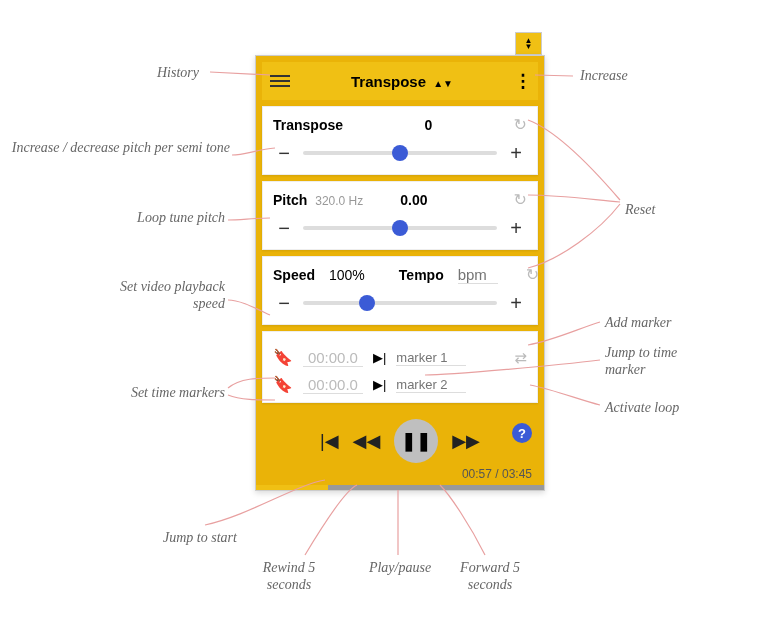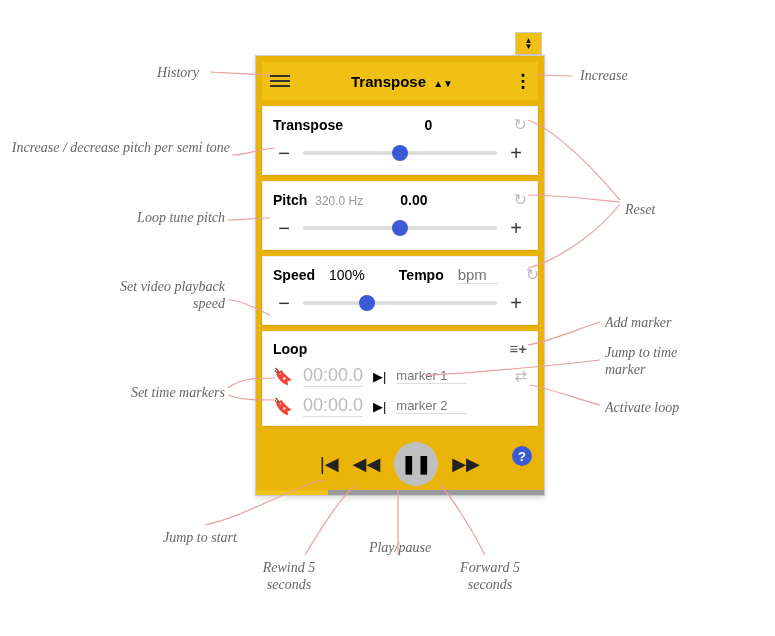--- a/index.html
+++ b/index.html
@@ -74,21 +74,21 @@
 .speed-top { display: flex; align-items: center; gap: 14px; font-size: 14px; }
 .speed-top .tempo-label { font-weight: bold; margin-left: 20px; }
 .speed-top .bpm { color: #ccc; font-size: 15px; }
 
 
 .loop-panel { background: #fff; margin: 6px; padding: 8px 10px; border: 1px solid #eee; box-shadow: 0 1px 2px rgba(0,0,0,0.1);}
 .loop-header { display: flex; align-items: center; justify-content: space-between; font-weight: bold; font-size: 14px; }
 .add-marker { cursor: pointer; color: #555; font-size: 15px; }
 .marker-row { display: flex; align-items: center; gap: 10px; margin-top: 8px; font-size: 13px; }
 .bookmark-simple { cursor:pointer; font-size:16px; }
-.time-input { width: 60px; border: none; border-bottom: 1px solid #ddd; color: #bbb; font-size: 18px; text-align: center; }
+.time-input { width: 60px; border: none; border-bottom: 1px solid #ddd; color: #bbb; font-size: 15px; text-align: center; }
 .jump-icon { cursor: pointer; font-size: 13px; }
 .marker-name { width: 70px; border: none; border-bottom: 1px solid #ddd; color: #bbb; font-size: 13px; }
 .loop-icon { cursor: pointer; color: #bbb; font-size: 15px; }
 
 
 .playback { padding: 10px 10px 4px 10px; display: flex; align-items: center; justify-content: center; position: relative; gap: 14px; }
 .pb-btn { cursor: pointer; font-size: 18px; color: #222; }
 .playpause { width: 44px; height: 44px; border-radius: 50%; background: #bfbfbf; display: flex; align-items: center; justify-content: center; font-size: 18px; cursor: pointer; font-weight:bold; }
 .help { position: absolute; right: 12px; top: 14px; width: 20px; height: 20px; border-radius: 50%; background: #3b5bd6; color: #fff; display: flex; align-items: center; justify-content: center; font-size: 13px; cursor: pointer; font-weight:bold;}
 .timecode { text-align: right; padding: 0 12px 4px 0; font-size: 12px; color: #555; }
@@ -169,24 +169,20 @@
     <div class="slider-row">
       <div class="pm">−</div>
       <div class="slider">
           <div class="thumb" style="left:33%"></div>
         </div>
       <div class="pm">+</div>
     </div>
   </div>
 
   <div class="loop-panel">
-    <div class="loop-header">
-      <span>Loop</span>
-      <span class="add-marker">≡+</span>
-    </div>
     <div class="marker-row">
       <span class="bookmark-simple">🔖</span>
       <input class="time-input" value="00:00.0" style="">
       <span class="jump-icon">▶|</span>
       <input class="marker-name" placeholder="marker 1" style="">
       <span style="flex:1"></span>
       <span class="loop-icon">⇄</span>
     </div>
     <div class="marker-row">
       <span class="bookmark-simple">🔖</span>
@@ -196,39 +192,40 @@
     </div>
   </div>
 
   <div class="playback">
     <span class="pb-btn">|◀</span>
     <span class="pb-btn">◀◀</span>
     <span class="playpause">❚❚</span>
     <span class="pb-btn">▶▶</span>
     <span class="help">?</span>
   </div>
+  <div class="timecode">00:57 / 03:45</div>
   <div class="progress">
     <div class="progress-fill"></div>
   </div>
 
 </div>
 
 <div class="ann" style="left:157px; top:65px">History</div>
 <div class="ann" style="left:580px; top:68px">Increase</div>
 <div class="ann" style="left:10px; top:140px; width:220px; text-align:right">Increase / decrease pitch per semi tone</div>
 <div class="ann" style="left:95px; top:210px; width:130px; text-align:right">Loop tune pitch</div>
 <div class="ann" style="left:95px; top:279px; width:130px; text-align:right">Set video playback speed</div>
 <div class="ann" style="left:95px; top:385px; width:130px; text-align:right">Set time markers</div>
 <div class="ann" style="left:625px; top:202px">Reset</div>
 <div class="ann" style="left:605px; top:315px">Add marker</div>
 <div class="ann" style="left:605px; top:345px; width:100px">Jump to time marker</div>
 <div class="ann" style="left:605px; top:400px">Activate loop</div>
 <div class="ann" style="left:160px; top:530px; width:80px; text-align:center">Jump to start</div>
 <div class="ann" style="left:249px; top:560px; width:80px; text-align:center">Rewind 5 seconds</div>
-<div class="ann" style="left:355px; top:540px; width:90px; text-align:center">Play/pause</div>
+<div class="ann" style="left:355px; top:560px; width:90px; text-align:center">Play/pause</div>
 <div class="ann" style="left:445px; top:560px; width:90px; text-align:center">Forward 5 seconds</div>
 
 <svg style="position:absolute; left:0; top:0; width:775px; height:636px; pointer-events:none">
   <path class="lead" d="M210,72 L270,75"></path>
   <path class="lead" d="M573,76 L535,75"></path>
   <path class="lead" d="M232,155 C245,155 255,150 275,148"></path>
   <path class="lead" d="M228,220 C240,220 255,218 270,218"></path>
   <path class="lead" d="M228,300 C240,300 255,308 270,315"></path>
   <path class="lead" d="M228,388 C240,378 258,378 275,378"></path>
   <path class="lead" d="M228,395 C240,400 258,400 275,400"></path>

